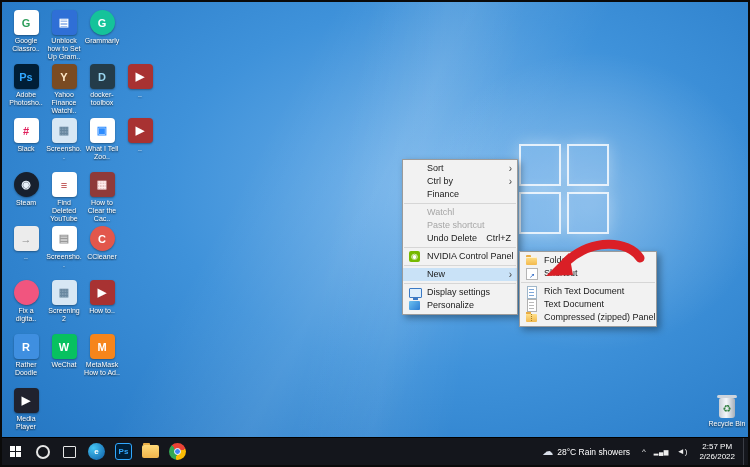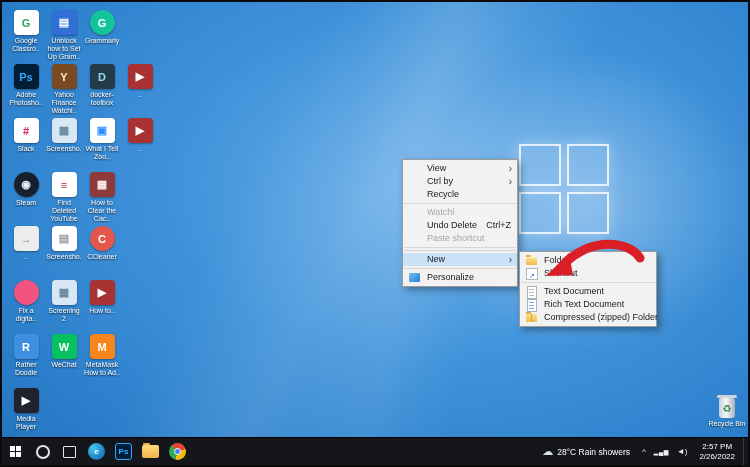--- a/index.html
+++ b/index.html
@@ -202,40 +202,42 @@
         <div class="dicon-img" style="background: rgb(246, 133, 27); color: rgb(255, 255, 255);">M</div>
         <div class="dicon-label">MetaMask How to Ad..</div>
       </div>
       <div class="dicon" style="left: 6px; top: 386px;">
         <div class="dicon-img" style="background: rgb(32, 34, 46); color: rgb(255, 255, 255);">▶</div>
         <div class="dicon-label">Media Player</div>
       </div>
     </div>
 
   <div class="context-menu" id="context-menu">
-      <div class="menu-item"><span class="mi-label">View</span><span class="mi-arrow">›</span></div>
+      <div class="menu-item"><span class="mi-label">Sort</span><span class="mi-arrow">›</span></div>
       <div class="menu-item"><span class="mi-label">Ctrl by</span><span class="mi-arrow">›</span></div>
-      <div class="menu-item"><span class="mi-label">Recycle</span></div>
+      <div class="menu-item"><span class="mi-label">Finance</span></div>
       <div class="menu-sep"></div>
       <div class="menu-item disabled"><span class="mi-label">Watchl</span></div>
+      <div class="menu-item disabled"><span class="mi-label">Paste shortcut</span></div>
       <div class="menu-item"><span class="mi-label">Undo Delete</span><span class="mi-keys">Ctrl+Z</span></div>
-      <div class="menu-item disabled"><span class="mi-label">Paste shortcut</span></div>
-      <div class="menu-sep"></div>
+      <div class="menu-sep"></div>
+      <div class="menu-item"><span class="mi-icon mi-nvidia"></span><span class="mi-label">NVIDIA Control Panel</span></div>
       <div class="menu-sep"></div>
       <div class="menu-item highlighted"><span class="mi-label">New</span><span class="mi-arrow">›</span></div>
       <div class="menu-sep"></div>
+      <div class="menu-item"><span class="mi-icon mi-display"></span><span class="mi-label">Display settings</span></div>
       <div class="menu-item"><span class="mi-icon mi-personalize"></span><span class="mi-label">Personalize</span></div>
     </div>
   <div class="submenu" id="new-submenu">
       <div class="menu-item"><span class="mi-icon mi-folder"></span><span class="mi-label">Folder</span></div>
       <div class="menu-item"><span class="mi-icon mi-shortcut"></span><span class="mi-label">Shortcut</span></div>
       <div class="menu-sep"></div>
+      <div class="menu-item"><span class="mi-icon mi-rtf"></span><span class="mi-label">Rich Text Document</span></div>
       <div class="menu-item"><span class="mi-icon mi-txt"></span><span class="mi-label">Text Document</span></div>
-      <div class="menu-item"><span class="mi-icon mi-rtf"></span><span class="mi-label">Rich Text Document</span></div>
-      <div class="menu-item"><span class="mi-icon mi-zip"></span><span class="mi-label">Compressed (zipped) Folder</span></div>
+      <div class="menu-item"><span class="mi-icon mi-zip"></span><span class="mi-label">Compressed (zipped) Panel</span></div>
     </div>
 
   <svg id="red-arrow" width="108" height="56" viewBox="0 0 108 56">
     <path d="M 100,20 C 88,2 52,0 26,24" stroke="#da1f26" stroke-width="9" fill="none" stroke-linecap="round"></path>
     <polygon points="6,38 29,15 33,37" fill="#da1f26"></polygon>
   </svg>
 
   <div class="recycle">
     <div class="bin">♻</div>
     <div class="dicon-label">Recycle Bin</div>

